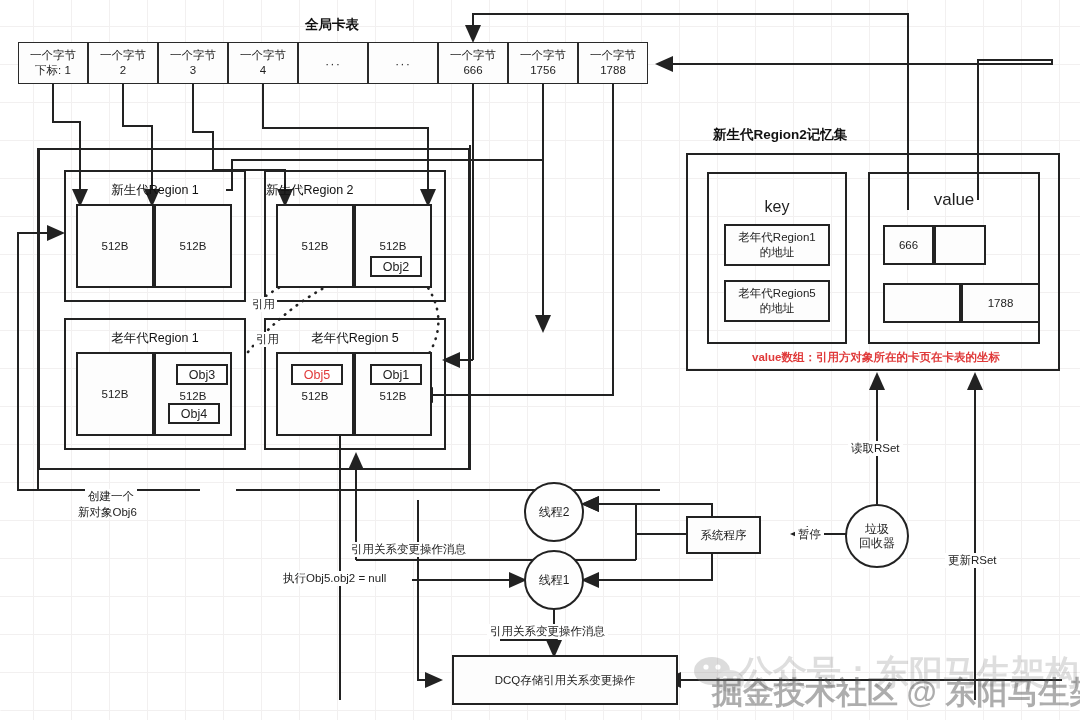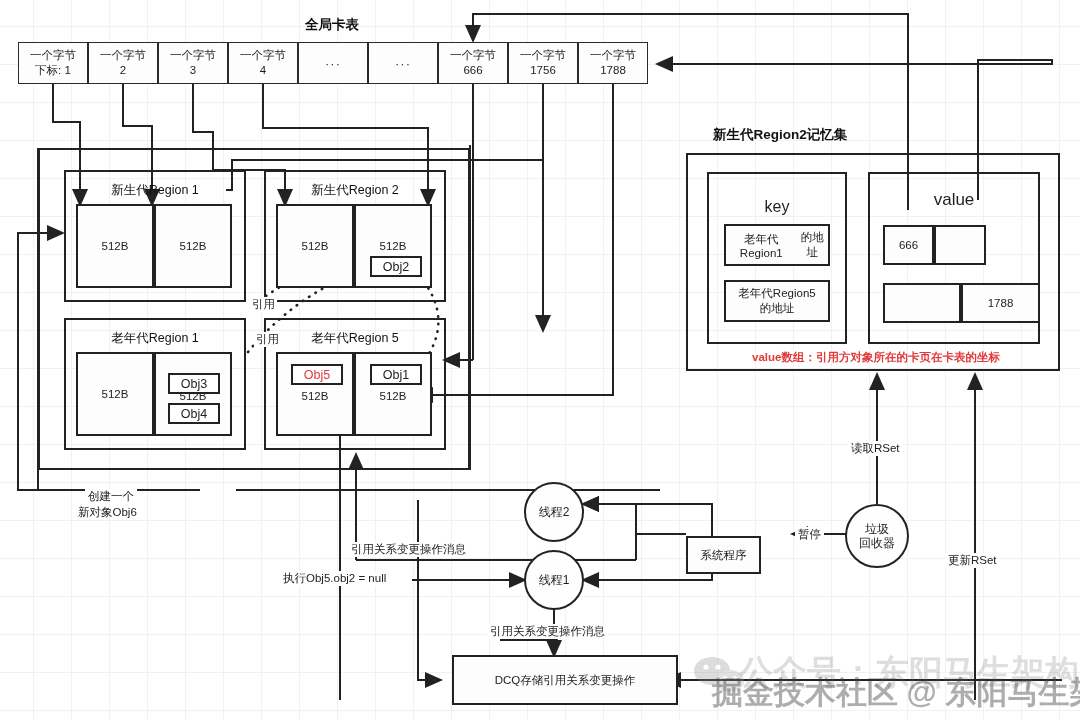--- a/index.html
+++ b/index.html
@@ -171,42 +171,42 @@
     <div class="lbl regtitle" style="left:0;right:0;top:10px;text-align:center;width:100%;">新生代Region 1</div>
   </div>
   <div class="box ctr" style="left:76px;top:204px;width:78px;height:84px;">
     <span class="smalltxt">512B</span>
   </div>
   <div class="box ctr" style="left:154px;top:204px;width:78px;height:84px;">
     <span class="smalltxt">512B</span>
   </div>
 
   <div class="box" style="left:264px;top:170px;width:182px;height:132px;background:transparent;">
-    <div class="lbl regtitle" style="left:0;right:0;top:10px;text-align:center;width:100%;">新生代Region 2</div>
+    <div class="lbl regtitle" style="left:0;right:0;top:10px;width:100%;">新生代Region 2</div>
   </div>
   <div class="box ctr" style="left:276px;top:204px;width:78px;height:84px;">
     <span class="smalltxt">512B</span>
   </div>
   <div class="box" style="left:354px;top:204px;width:78px;height:84px;">
     <div class="lbl smalltxt" style="left:0;top:34px;width:100%;text-align:center;">512B</div>
   </div>
   <div class="objbox" style="left:370px;top:256px;width:52px;height:21px;">
     <span>Obj2</span>
   </div>
 
   <div class="box" style="left:64px;top:318px;width:182px;height:132px;background:transparent;">
     <div class="lbl regtitle" style="left:0;right:0;top:10px;text-align:center;width:100%;">老年代Region 1</div>
   </div>
   <div class="box ctr" style="left:76px;top:352px;width:78px;height:84px;">
     <span class="smalltxt">512B</span>
   </div>
   <div class="box" style="left:154px;top:352px;width:78px;height:84px;">
     <div class="lbl smalltxt" style="left:0;top:36px;width:100%;text-align:center;">512B</div>
   </div>
-  <div class="objbox" style="left:168px;top:364px;width:52px;height:21px;margin-top:9px;">
+  <div class="objbox" style="left:176px;top:364px;width:52px;height:21px;">
     <span>Obj3</span>
   </div>
   <div class="objbox" style="left:168px;top:403px;width:52px;height:21px;">
     <span>Obj4</span>
   </div>
 
   <div class="box" style="left:264px;top:318px;width:182px;height:132px;background:transparent;">
     <div class="lbl regtitle" style="left:0;right:0;top:10px;text-align:center;width:100%;">老年代Region 5</div>
   </div>
   <div class="box" style="left:276px;top:352px;width:78px;height:84px;">
@@ -224,21 +224,21 @@
 
   <div class="lbl smalltxt" style="left:250px;top:297px;background:#fff;padding:0 2px;">引用</div>
   <div class="lbl smalltxt" style="left:254px;top:332px;background:#fff;padding:0 2px;">引用</div>
 
   <div class="lbl title" style="left:713px;top:126px;">新生代Region2记忆集</div>
   <div class="box" style="left:686px;top:153px;width:374px;height:218px;background:transparent;"></div>
 
   <div class="box" style="left:707px;top:172px;width:140px;height:172px;background:transparent;">
     <div class="lbl" style="left:0;top:24px;width:100%;text-align:center;font-size:16px;">key</div>
   </div>
-  <div class="box ctr" style="left:724px;top:224px;width:106px;height:42px;flex-direction:row;">
+  <div class="box ctr" style="left:724px;top:224px;width:106px;height:42px;flex-direction:column;">
     <span class="smalltxt">老年代Region1</span>
     <span class="smalltxt">的地址</span>
   </div>
   <div class="box ctr" style="left:724px;top:280px;width:106px;height:42px;flex-direction:column;">
     <span class="smalltxt">老年代Region5</span>
     <span class="smalltxt">的地址</span>
   </div>
 
   <div class="box" style="left:868px;top:172px;width:172px;height:172px;background:transparent;">
     <div class="lbl" style="left:0;top:16px;width:100%;text-align:center;font-size:17px;">value</div>
@@ -259,21 +259,21 @@
   </div>
 
   <div class="lbl redtxt" style="left:752px;top:350px;">value数组：引用方对象所在的卡页在卡表的坐标</div>
 
   <div class="circle" style="left:524px;top:482px;width:60px;height:60px;">
     <span>线程2</span>
   </div>
   <div class="circle" style="left:524px;top:550px;width:60px;height:60px;">
     <span>线程1</span>
   </div>
-  <div class="box ctr" style="left:686px;top:536px;width:75px;height:38px;">
+  <div class="box ctr" style="left:686px;top:516px;width:75px;height:38px;">
     <span class="smalltxt">系统程序</span>
   </div>
   <div class="circle" style="left:845px;top:504px;width:64px;height:64px;">
     <span>垃圾</span>
     <span>回收器</span>
   </div>
   <div class="box ctr" style="left:440px;top:655px;width:226px;height:50px;margin-left:12px;">
     <span class="smalltxt">DCQ存储引用关系变更操作</span>
   </div>
 

